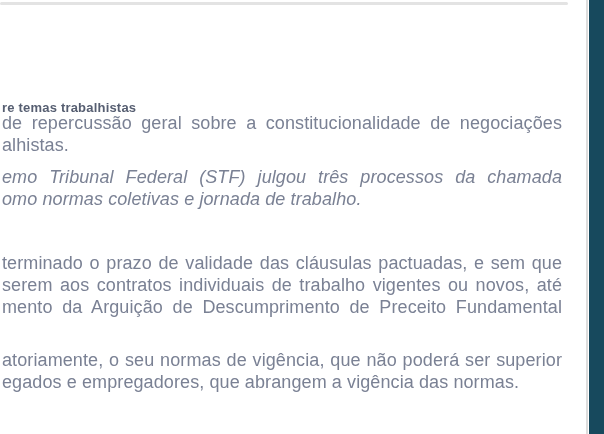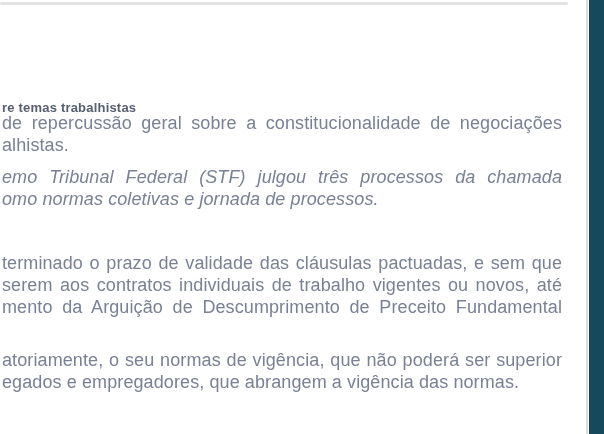--- a/index.html
+++ b/index.html
@@ -98,21 +98,21 @@
 
   <h2 class="heading">re temas trabalhistas</h2>
 
   <div class="para p1">
     <div class="line jline">de repercussão geral sobre a constitucionalidade de negociações coletivas que pactuam</div>
     <div class="line lline">alhistas.</div>
   </div>
 
   <div class="para p2">
     <div class="line jline">emo Tribunal Federal (STF) julgou três processos da chamada “pauta trabalhista”. Confira,</div>
-    <div class="line lline">omo normas coletivas e jornada de processos.</div>
+    <div class="line lline">omo normas coletivas e jornada de trabalho.</div>
   </div>
 
   <div class="para p3">
     <div class="line jline">terminado o prazo de validade das cláusulas pactuadas, e sem que fossem reafirmadas em</div>
     <div class="line jline">serem aos contratos individuais de trabalho vigentes ou novos, até que outra norma viesse a</div>
     <div class="line jline">mento da Arguição de Descumprimento de Preceito Fundamental (ADPF) 323, o STF decidiu</div>
   </div>
 
   <div class="para p4">
     <div class="line jline">atoriamente, o seu normas de vigência, que não poderá ser superior a dois anos, e que a</div>

